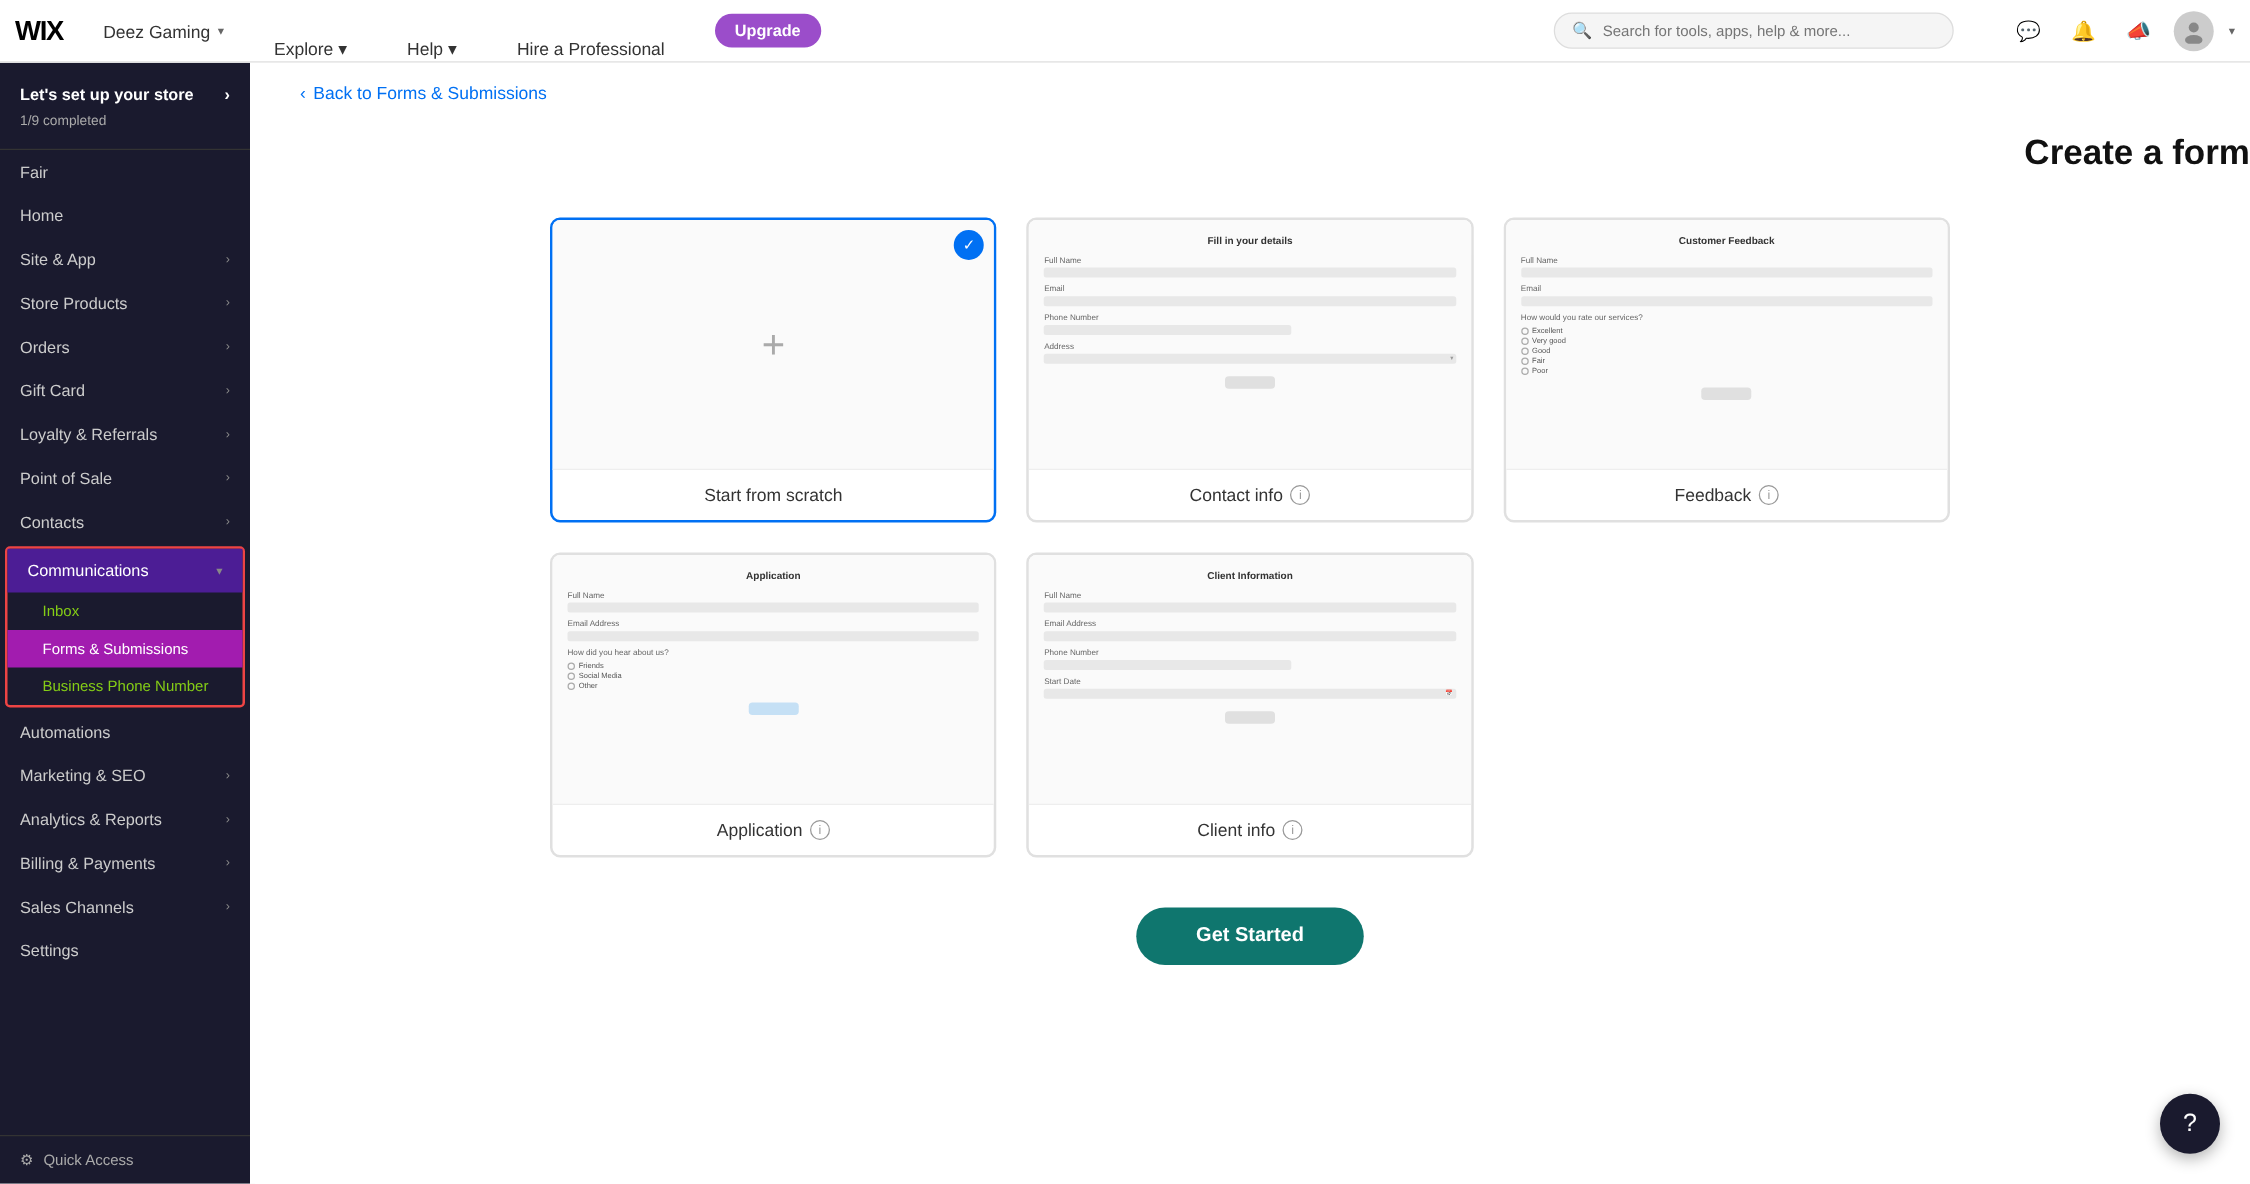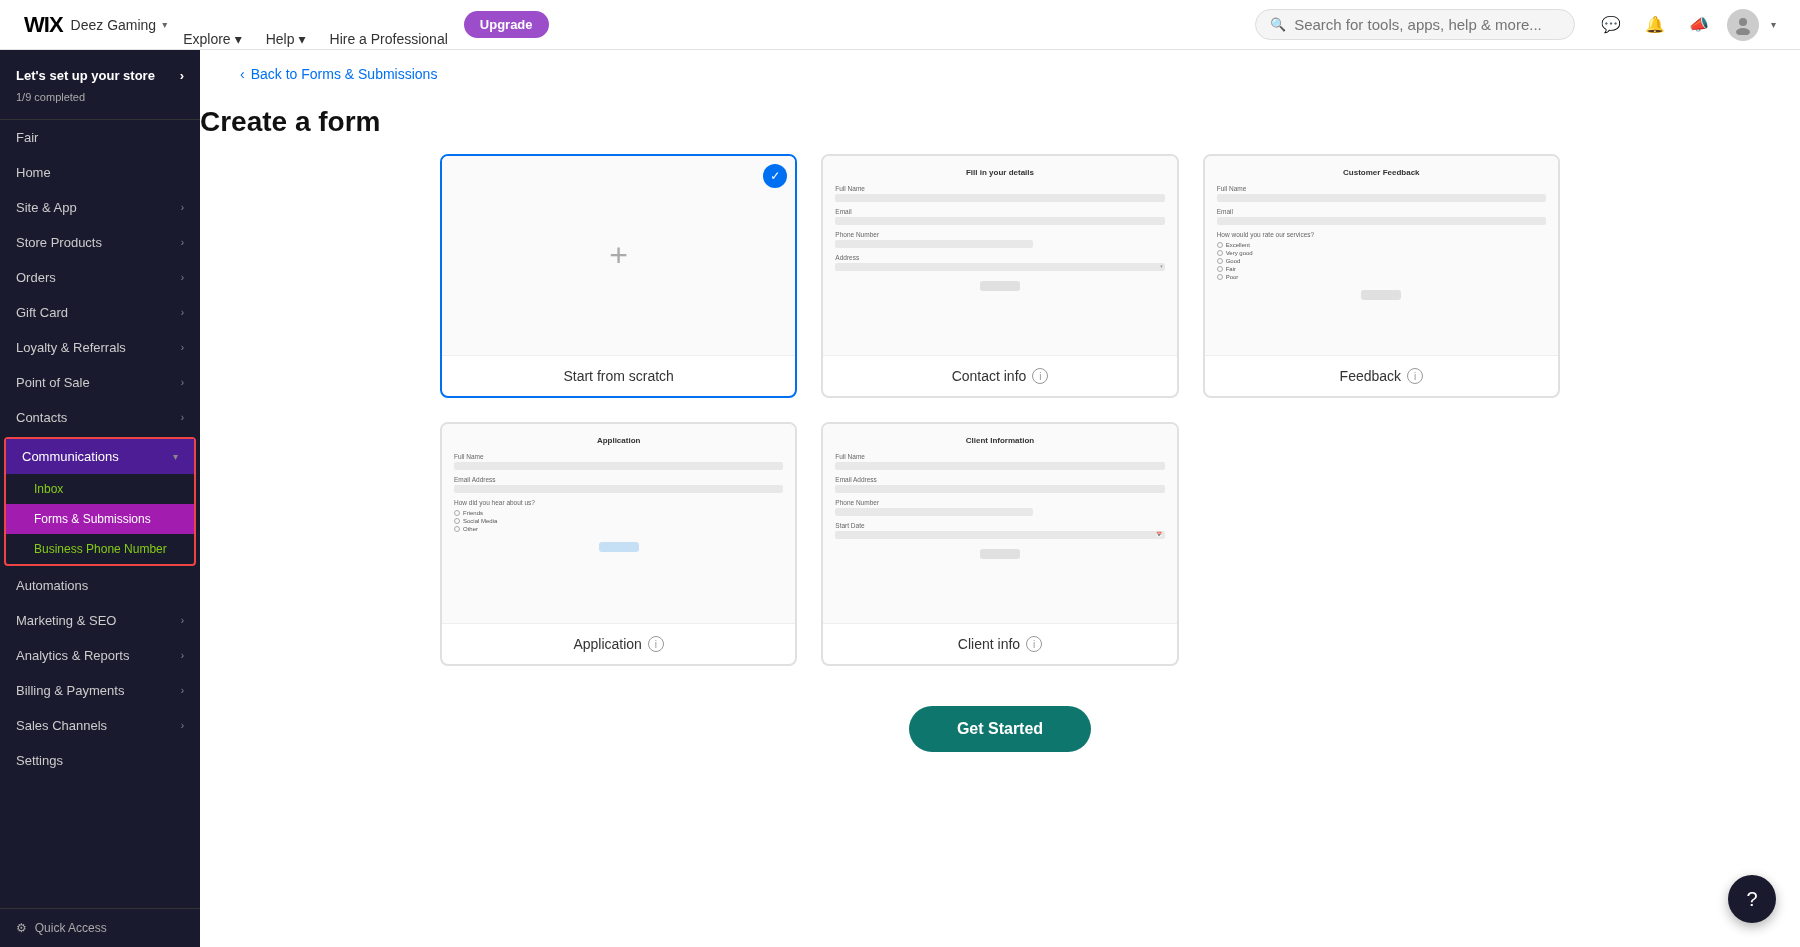--- a/index.html
+++ b/index.html
@@ -5,22 +5,22 @@
     * { box-sizing: border-box; margin: 0; padding: 0; }
     body { font-family: -apple-system, BlinkMacSystemFont, 'Segoe UI', sans-serif; background: #f5f5f5; display: flex; flex-direction: column; height: 947px; overflow: hidden; }
 
     
     .top-nav {
       height: 50px;
       background: #fff;
       border-bottom: 1px solid #e0e0e0;
       display: flex;
       align-items: center;
-      padding: 0 24px;
-      gap: 8px;
+      padding: 0 12px;
+      gap: 32px;
       flex-shrink: 0;
       z-index: 100;
     }
     .wix-logo {
       font-weight: 900;
       font-size: 22px;
       color: #000;
       letter-spacing: -1px;
     }
     .nav-brand {
@@ -61,21 +61,21 @@
       background: #f5f5f5;
       border: 1px solid #ddd;
       border-radius: 20px;
       padding: 6px 14px;
       gap: 8px;
       width: 320px;
     }
     .nav-search input {
       border: none;
       background: transparent;
-      font-size: 15px;
+      font-size: 12px;
       color: #000000;
       outline: none;
       width: 100%;
     }
     .nav-icons {
       display: flex;
       align-items: center;
       gap: 12px;
       margin-left: 12px;
     }
@@ -200,25 +200,25 @@
       align-items: center;
       gap: 6px;
       color: #0070f3;
       font-size: 14px;
       cursor: pointer;
       margin-bottom: 24px;
       padding: 16px 40px 0;
     }
 
     .page-title {
-      text-align: left;
+      text-align: right;
       font-size: 28px;
       font-weight: 700;
       color: #111;
-      margin-bottom: 16px;
+      margin-bottom: 36px;
     }
 
     .form-grid {
       display: grid;
       grid-template-columns: repeat(3, 1fr);
       gap: 24px;
       max-width: 1200px;
       margin: 0 auto;
       padding: 0 40px;
     }

